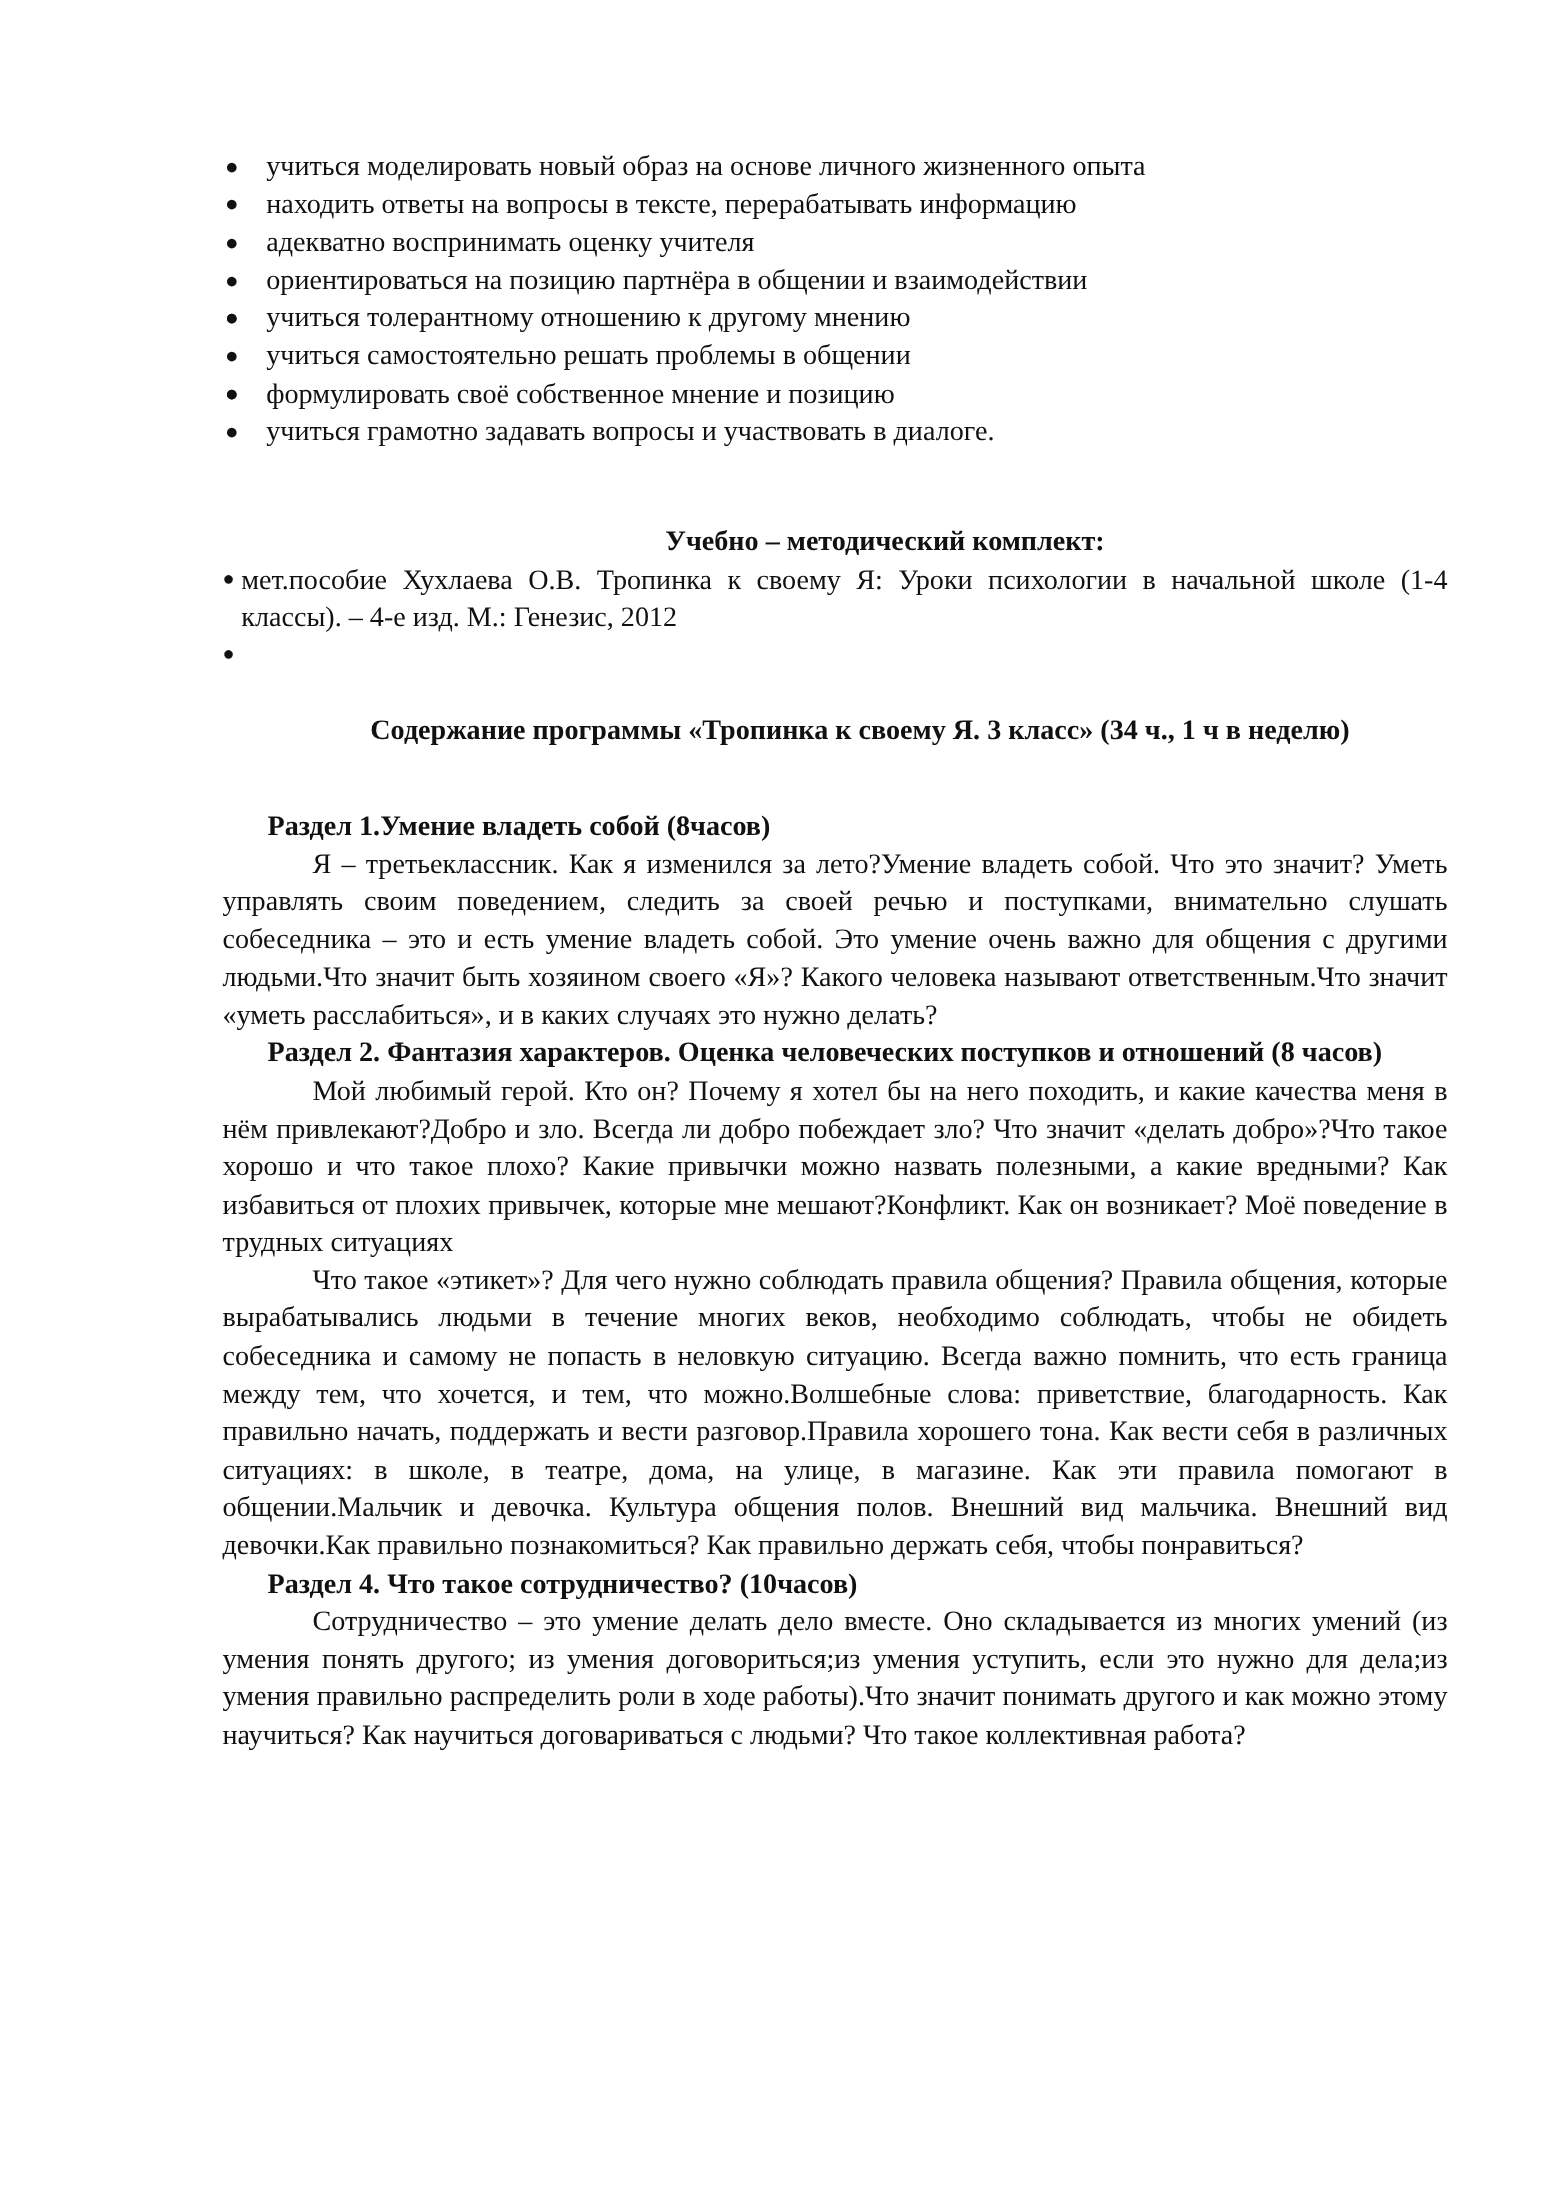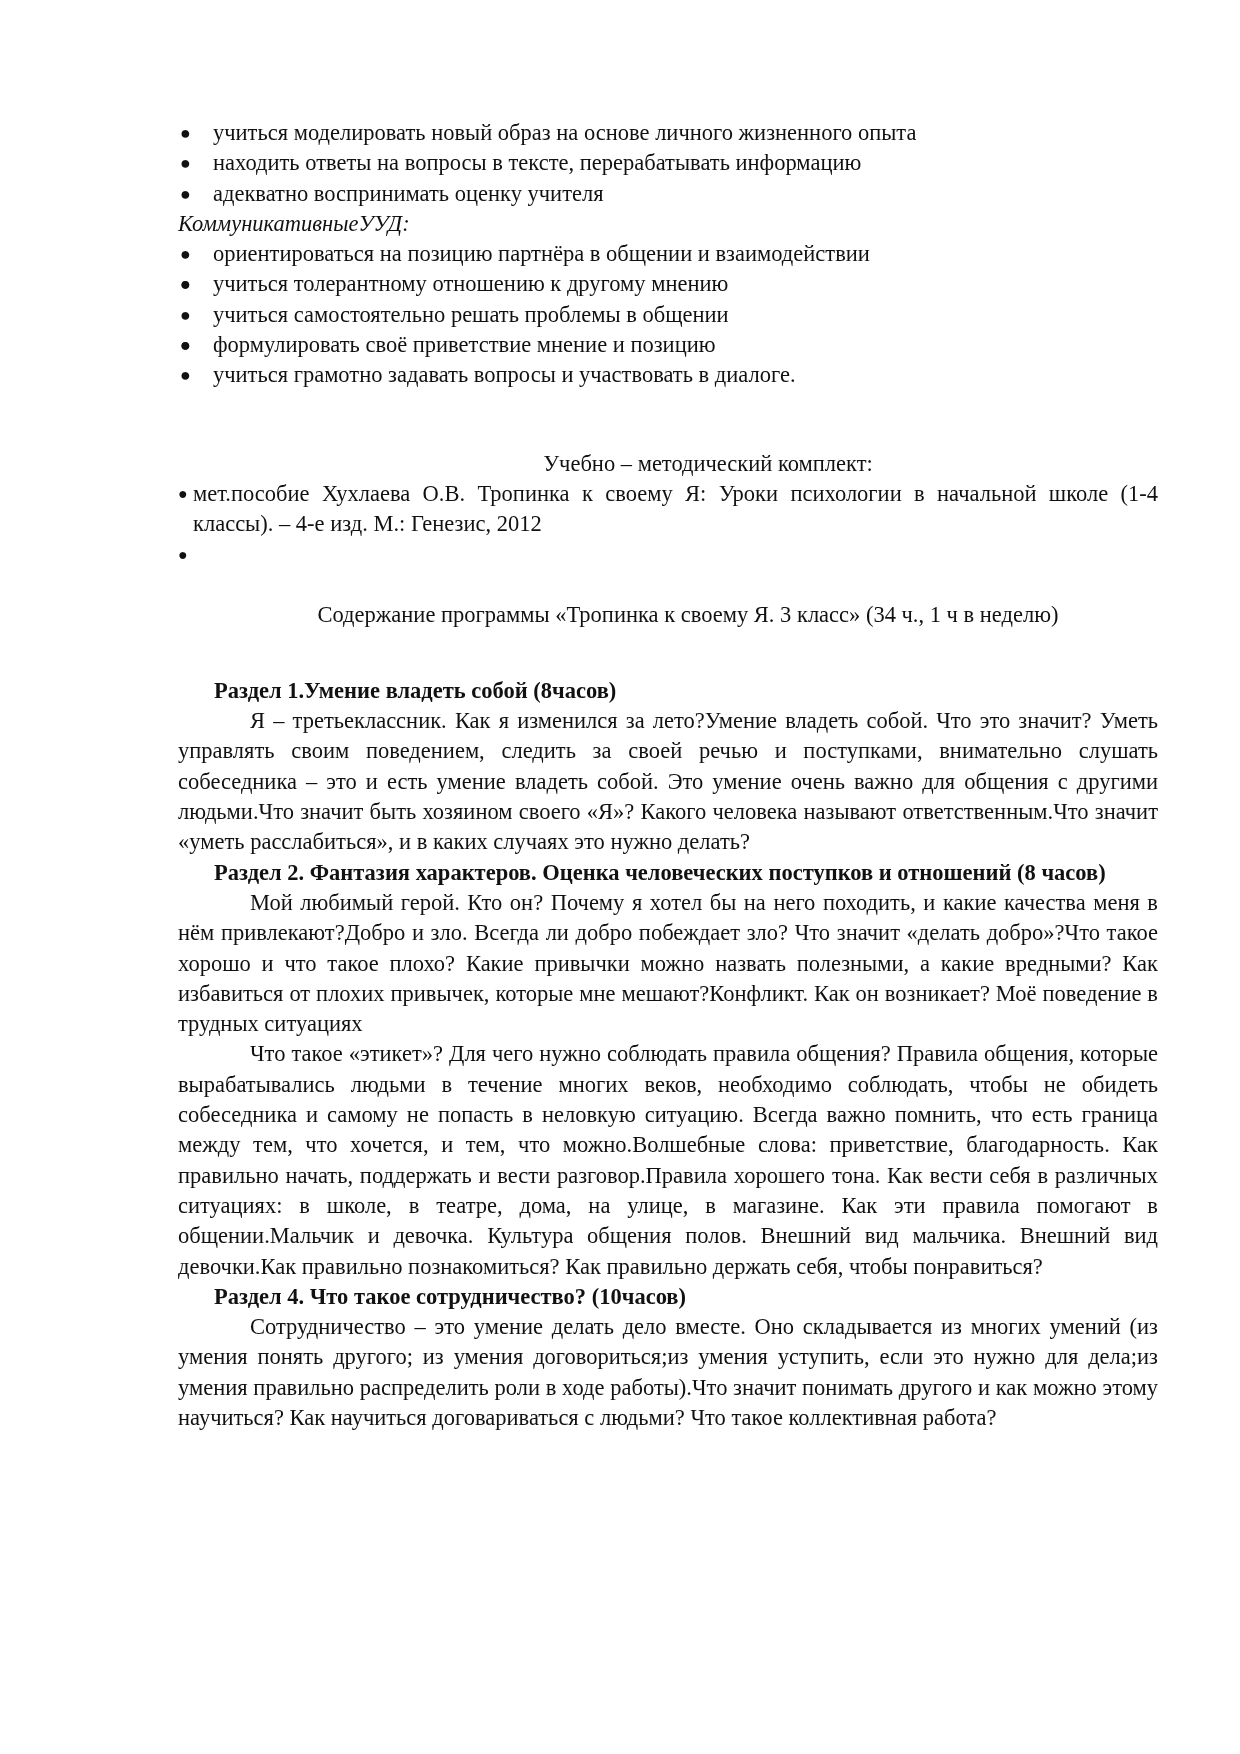--- a/index.html
+++ b/index.html
@@ -37,21 +37,21 @@
       position: absolute;
       left: 2px;
       top: 0;
       font-size: 18px;
     }
     .italic-label {
       font-style: italic;
     }
     .center-bold {
       text-align: center;
-      font-weight: normal;
+      font-weight: bold;
     }
     .kit-title {
       margin-top: 58px;
       padding-left: 80px;
     }
     ul.kit {
       list-style: none;
       margin: 0;
       padding: 0;
     }
@@ -86,29 +86,28 @@
 <body>
 
 <div class="page">
 
   <ul class="bullets">
     <li><span class="bullet">●</span><span>учиться моделировать новый образ на основе личного жизненного опыта</span></li>
     <li><span class="bullet">●</span><span>находить ответы на вопросы в тексте, перерабатывать информацию</span></li>
     <li><span class="bullet">●</span><span>адекватно воспринимать оценку учителя</span></li>
   </ul>
 
-  <div class="italic-label">КоммуникативныеУУД:</div>
 
   <ul class="bullets">
     <li><span class="bullet">●</span><span>ориентироваться на позицию партнёра в общении и взаимодействии</span></li>
     <li><span class="bullet">●</span></li>
     <li><span class="bullet">●</span><span>учиться толерантному отношению к другому мнению</span></li>
     <li><span class="bullet">●</span><span>учиться самостоятельно решать проблемы в общении</span></li>
     <li><span class="bullet">●</span></li>
-    <li><span class="bullet">●</span><span>формулировать своё приветствие мнение и позицию</span></li>
+    <li><span class="bullet">●</span><span>формулировать своё собственное мнение и позицию</span></li>
     <li><span class="bullet">●</span><span>учиться  грамотно задавать вопросы и участвовать в диалоге.</span></li>
   </ul>
 
   <div class="center-bold kit-title">Учебно – методический комплект:</div>
 
   <ul class="kit">
     <li><span class="bullet">●</span><span>мет.пособие Хухлаева О.В. Тропинка к своему Я: Уроки психологии в начальной школе (1-4 классы). – 4-е изд. М.: Генезис, 2012</span></li>
     <li><span class="bullet">●</span></li>
   </ul>
 

